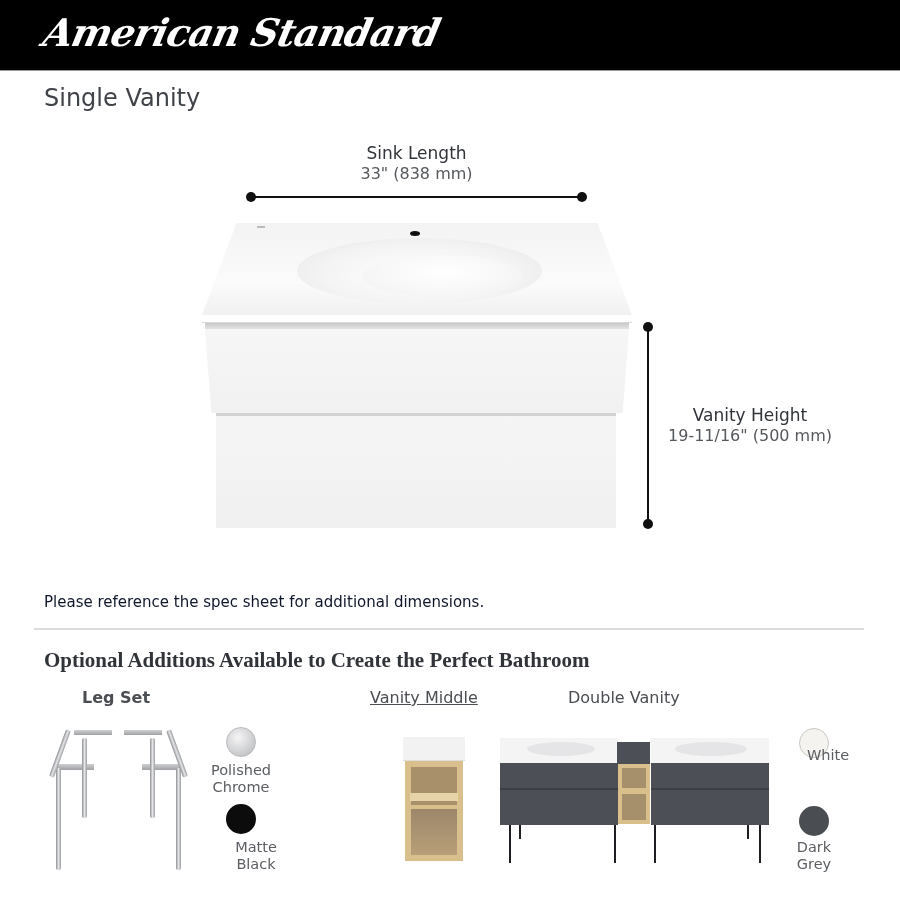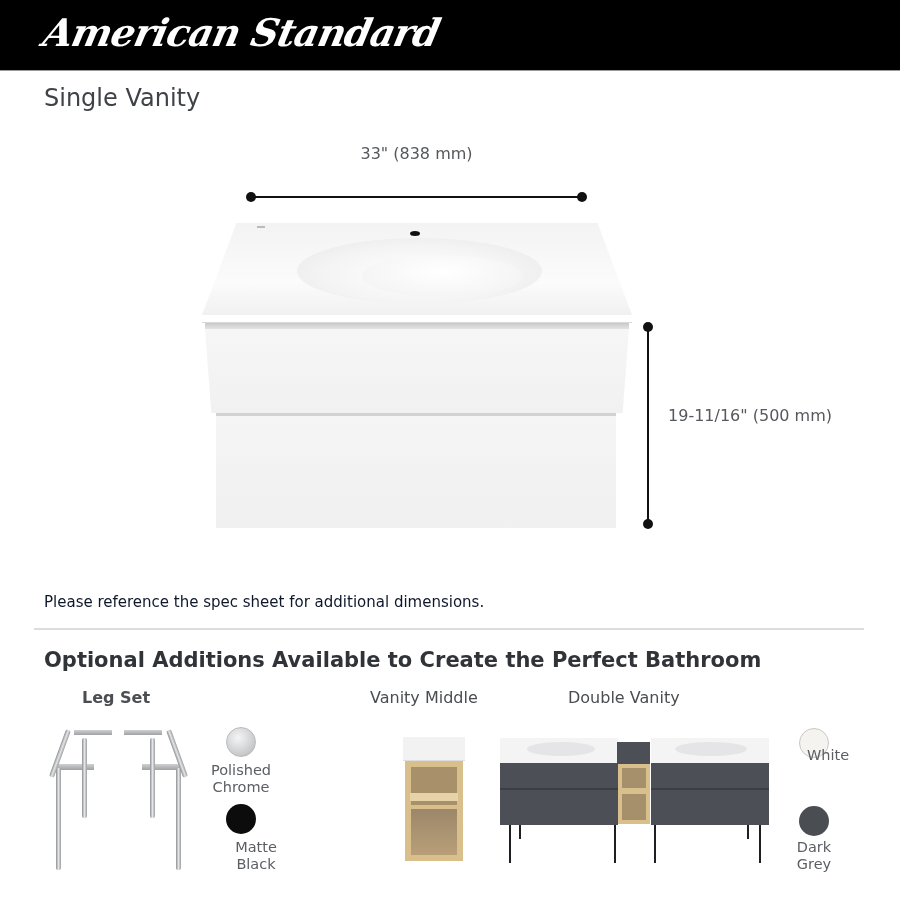--- a/index.html
+++ b/index.html
@@ -53,25 +53,25 @@
     clip-path: polygon(0 0, 100% 0, 98.5% 100%, 1.5% 100%);
   }
   .drawer-line { position: absolute; left: 14px; top: 190px; width: 400px; height: 3px; background: #d2d2d3; }
   .drawer-bottom {
     position: absolute; left: 14px; top: 193px; width: 400px; height: 112px;
     background: linear-gradient(180deg, #f5f5f6, #f0f0f1);
   }
 
   .note { position: absolute; left: 44px; top: 593px; font-size: 15px; color: #0f172a; }
   .divider { position: absolute; left: 34px; top: 628px; width: 830px; height: 2px; background: #dcdcdc; }
-  .section-title { position: absolute; left: 44px; top: 648px; font-size: 21px; color: #303338; }
+  .section-title { position: absolute; left: 44px; top: 648px; font-size: 21px; color: #303338; font-family: Liberation Serif, serif; }
 
   .option-label { position: absolute; font-size: 16px; color: #4a4d51; }
   .lbl-legset { left: 82px; top: 688px; font-weight: bold; }
-  .lbl-middle { left: 370px; top: 688px; }
+  .lbl-middle { left: 370px; top: 688px; text-decoration: underline; }
   .lbl-double { left: 568px; top: 688px; }
 
   .swatch { position: absolute; width: 30px; height: 30px; border-radius: 50%; }
   .swatch-text { position: absolute; font-size: 14.5px; color: #5b5e62; text-align: center; line-height: 17px; }
 
   
   .legset { position: absolute; left: 52px; top: 728px; width: 135px; height: 145px; }
   .leg { position: absolute; width: 5px; background: linear-gradient(90deg, #8d8f92, #e4e5e7, #9b9da0); border-radius: 2px; }
   .bar { position: absolute; height: 6px; background: linear-gradient(#cfd0d2, #9fa1a4); }
 
@@ -98,20 +98,21 @@
 </head>
 <body>
 
 <div class="header-bar">
   <div class="brand-logo">American Standard</div>
 </div>
 
 <h1 class="page-title">Single Vanity</h1>
 
 <div class="dim-label sink-dim">
+  <div class="dl-title">Sink Length</div>
   <div class="dl-value">33" (838 mm)</div>
 </div>
 <div class="dim-h-line"></div>
 <div class="dot" style="left:246px;top:192px;"></div>
 <div class="dot" style="left:577px;top:192px;"></div>
 
 <div class="vanity">
   <div class="countertop"></div>
   <div class="basin"></div>
   <div class="basin-inner"></div>
@@ -121,20 +122,21 @@
   <div class="drawer-gap"></div>
   <div class="drawer-top"></div>
   <div class="drawer-line"></div>
   <div class="drawer-bottom"></div>
 </div>
 
 <div class="dim-v-line"></div>
 <div class="dot" style="left:643px;top:322px;"></div>
 <div class="dot" style="left:643px;top:519px;"></div>
 <div class="dim-label height-dim">
+  <div class="dl-title">Vanity Height</div>
   <div class="dl-value">19-11/16" (500 mm)</div>
 </div>
 
 <p class="note">Please reference the spec sheet for additional dimensions.</p>
 <div class="divider"></div>
 
 <h2 class="section-title">Optional Additions Available to Create the Perfect Bathroom</h2>
 
 <div class="option-label lbl-legset">Leg Set</div>
 <div class="option-label lbl-middle">Vanity Middle</div>

